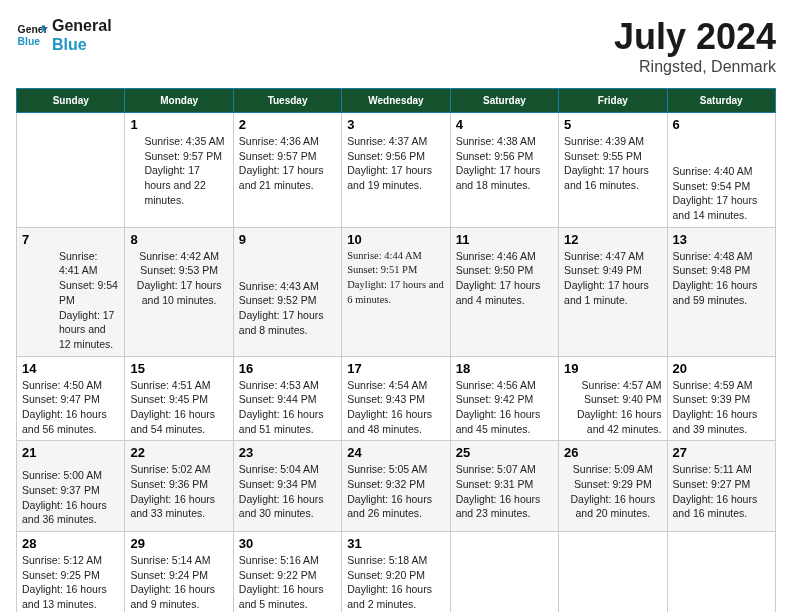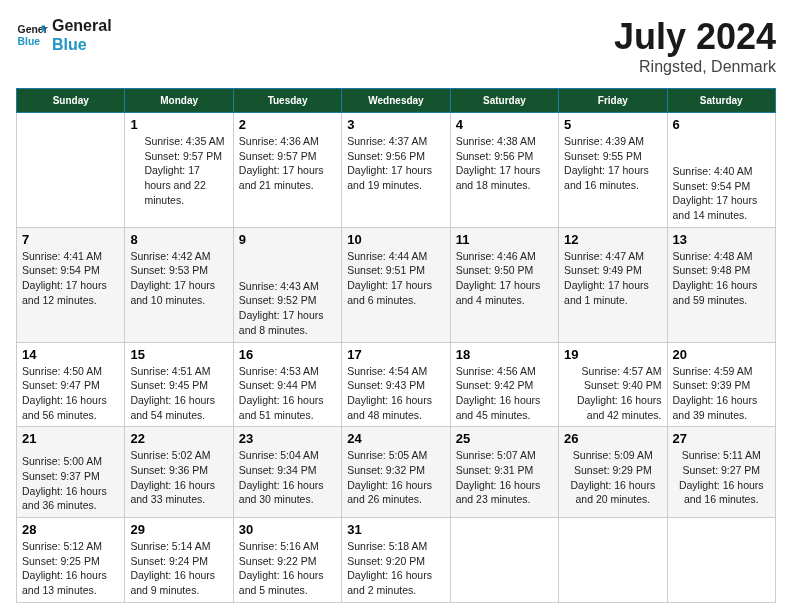--- a/index.html
+++ b/index.html
@@ -147,39 +147,39 @@
         <td>
           <span class="day-number">6</span>
           <div class="day-info" style="white-space: pre-line; margin-top: 32px;">Sunrise: 4:40 AM
 Sunset: 9:54 PM
 Daylight: 17 hours and 14 minutes.</div>
         </td>
       </tr>
       <tr>
         <td>
           <span class="day-number">7</span>
-          <div class="day-info" style="white-space: pre-line;">Sunrise: 4:41 AM
+          <div class="day-info" style="white-space: pre-line; margin-left: 37px;">Sunrise: 4:41 AM
 Sunset: 9:54 PM
 Daylight: 17 hours and 12 minutes.</div>
         </td>
         <td>
           <span class="day-number">8</span>
-          <div class="day-info" style="white-space: pre-line;">Sunrise: 4:42 AM
+          <div class="day-info" style="white-space: pre-line; text-align: center;">Sunrise: 4:42 AM
 Sunset: 9:53 PM
 Daylight: 17 hours and 10 minutes.</div>
         </td>
         <td>
           <span class="day-number">9</span>
           <div class="day-info" style="white-space: pre-line; margin-top: 32px;">Sunrise: 4:43 AM
 Sunset: 9:52 PM
 Daylight: 17 hours and 8 minutes.</div>
         </td>
         <td>
           <span class="day-number">10</span>
-          <div class="day-info" style="white-space: pre-line;">Sunrise: 4:44 AM
+          <div class="day-info" style="white-space: pre-line; font-family: Liberation Serif, serif;">Sunrise: 4:44 AM
 Sunset: 9:51 PM
 Daylight: 17 hours and 6 minutes.</div>
         </td>
         <td>
           <span class="day-number">11</span>
           <div class="day-info" style="white-space: pre-line;">Sunrise: 4:46 AM
 Sunset: 9:50 PM
 Daylight: 17 hours and 4 minutes.</div>
         </td>
         <td>
@@ -271,21 +271,21 @@
 Daylight: 16 hours and 23 minutes.</div>
         </td>
         <td>
           <span class="day-number">26</span>
           <div class="day-info" style="white-space: pre-line; text-align: center;">Sunrise: 5:09 AM
 Sunset: 9:29 PM
 Daylight: 16 hours and 20 minutes.</div>
         </td>
         <td>
           <span class="day-number">27</span>
-          <div class="day-info" style="white-space: pre-line; text-align: center;">Sunrise: 5:11 AM
+          <div class="day-info" style="white-space: pre-line;">Sunrise: 5:11 AM
 Sunset: 9:27 PM
 Daylight: 16 hours and 16 minutes.</div>
         </td>
       </tr>
       <tr>
         <td>
           <span class="day-number">28</span>
           <div class="day-info" style="white-space: pre-line;">Sunrise: 5:12 AM
 Sunset: 9:25 PM
 Daylight: 16 hours and 13 minutes.</div>

